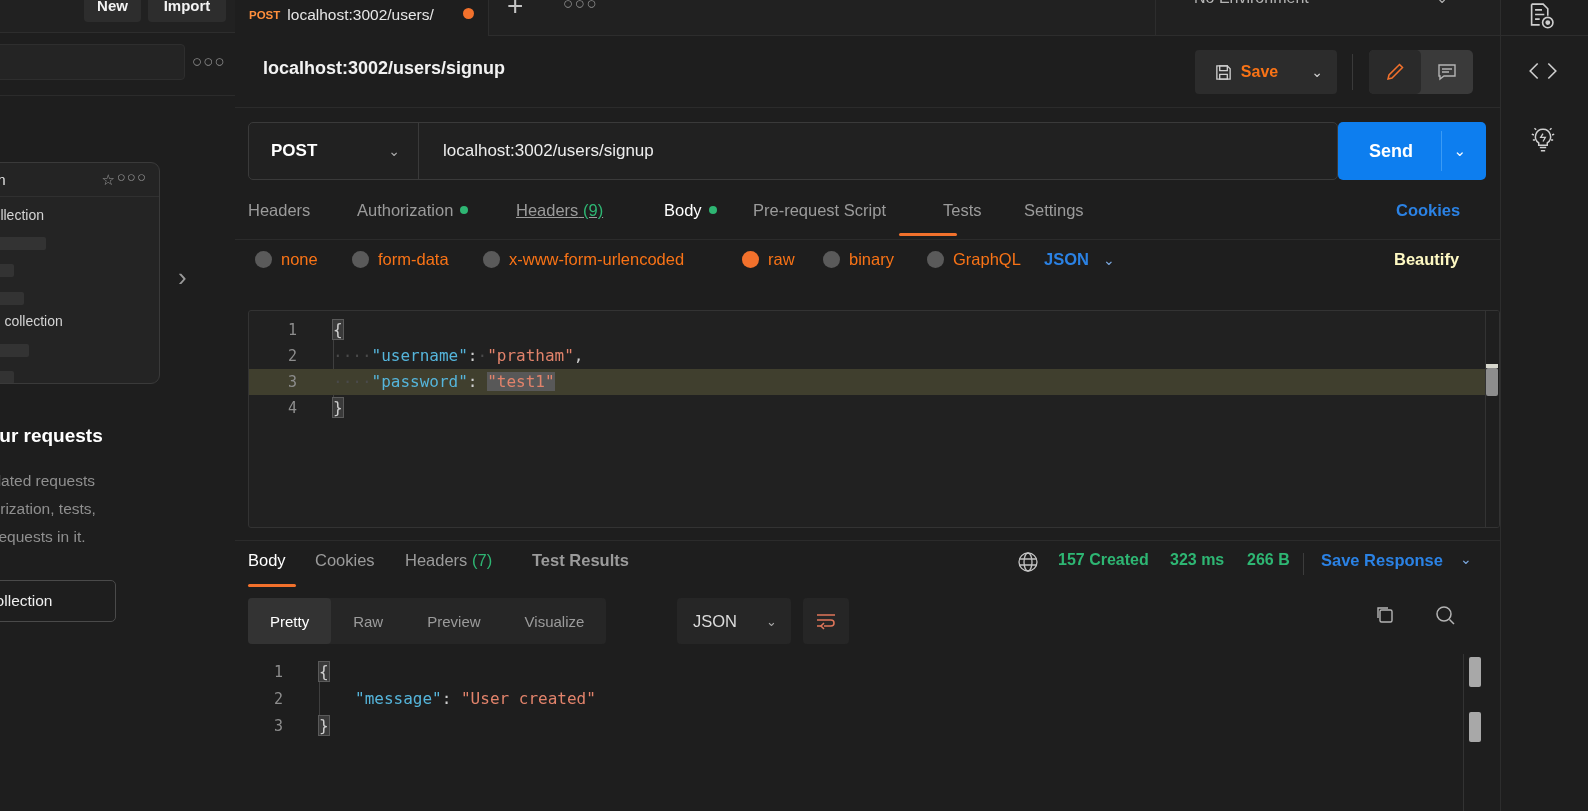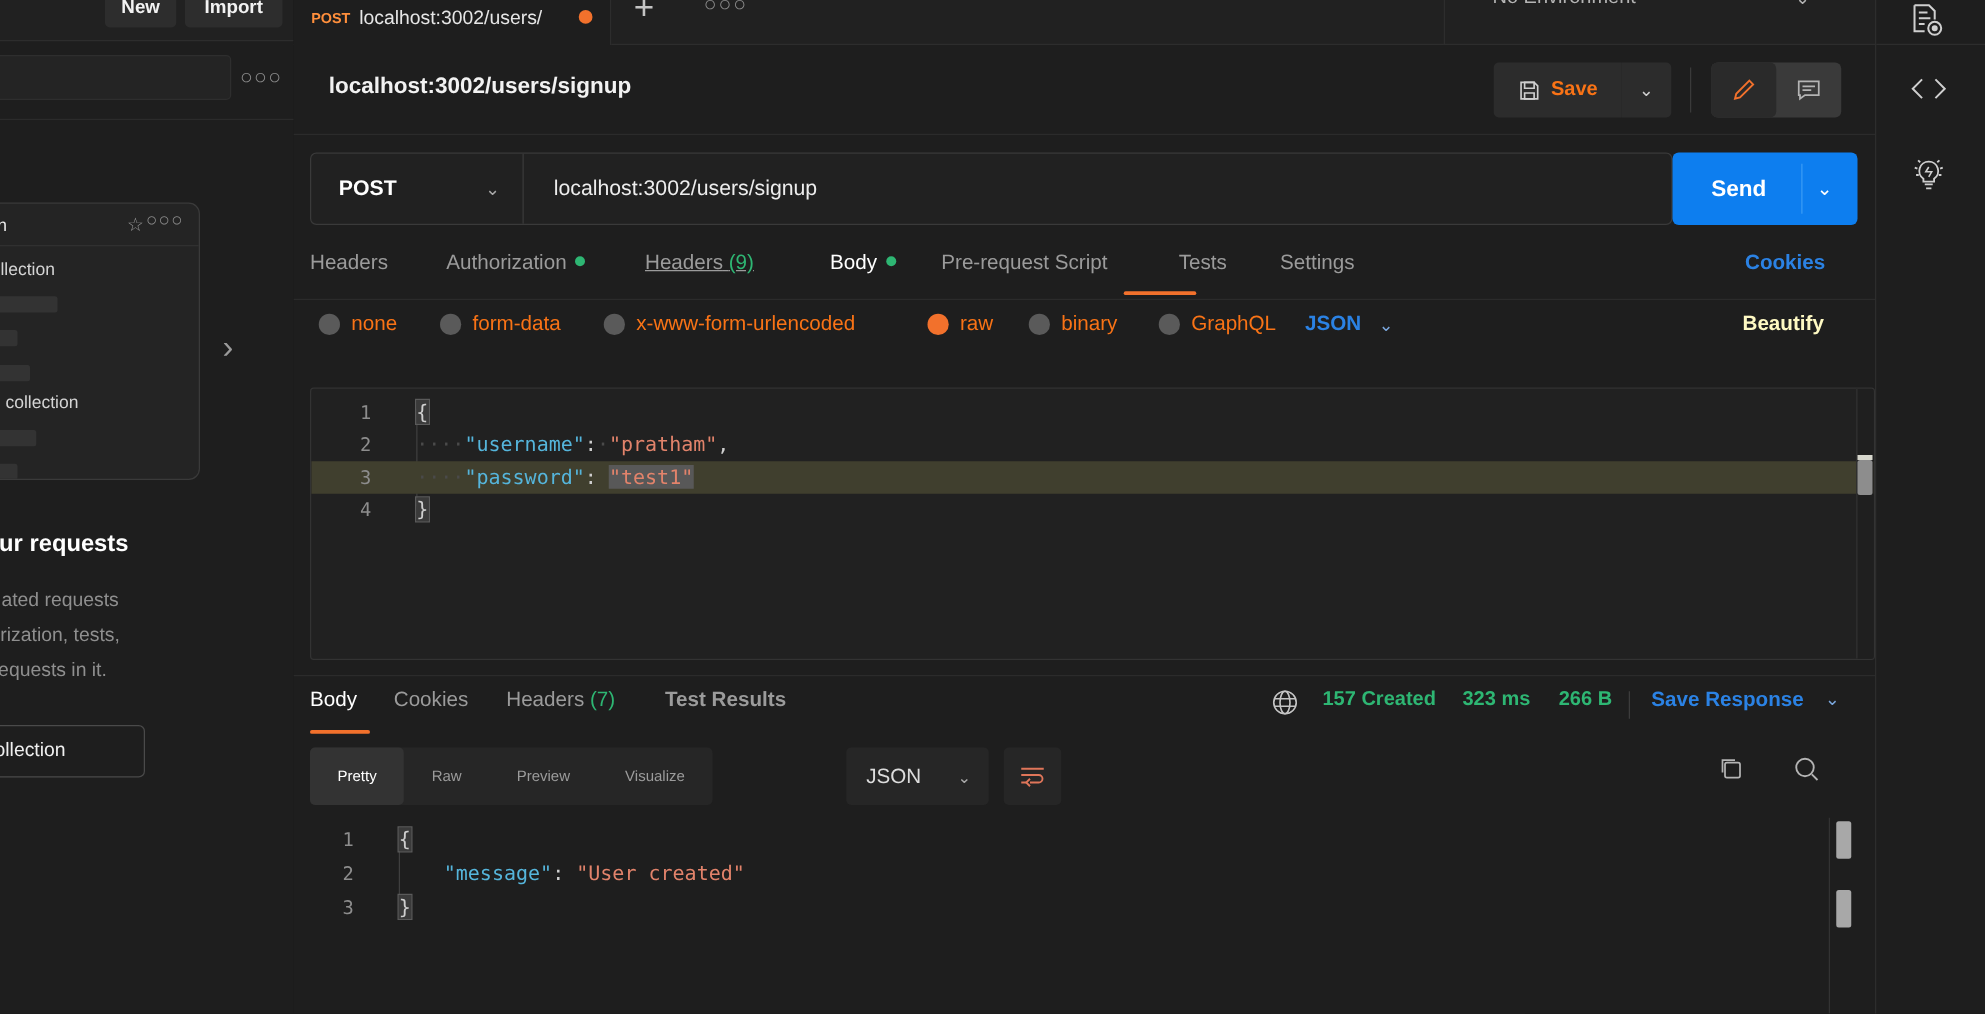--- a/index.html
+++ b/index.html
@@ -302,21 +302,21 @@
   
   #resp-fmt-row {
     position: absolute; left: 0; top: 598px; width: 1265px; height: 46px;
   }
   #fmt-group {
     position: absolute; left: 13px; top: 0; height: 46px;
     background: #262626; border-radius: 4px; display: flex; align-items: center;
   }
   .fmt-btn {
     height: 46px; display: flex; align-items: center; justify-content: center;
-    color: #9b9b9b; font-size: 12px; padding: 0 22px; cursor: pointer;
+    color: #9b9b9b; font-size: 15px; padding: 0 22px; cursor: pointer;
   }
   .fmt-btn.active { color: #ffffff; background: #333333; border-radius: 4px; }
   #resp-json-sel {
     position: absolute; left: 442px; top: 0; width: 114px; height: 46px;
     background: #262626; border-radius: 4px; display: flex; align-items: center;
     cursor: pointer;
   }
   #resp-json-label { margin-left: 16px; color: #dcdcdc; font-size: 16.5px; }
   #resp-json-caret { margin-left: auto; margin-right: 14px; color: #a9a9a9; font-size: 13px; }
   #wrap-btn {

